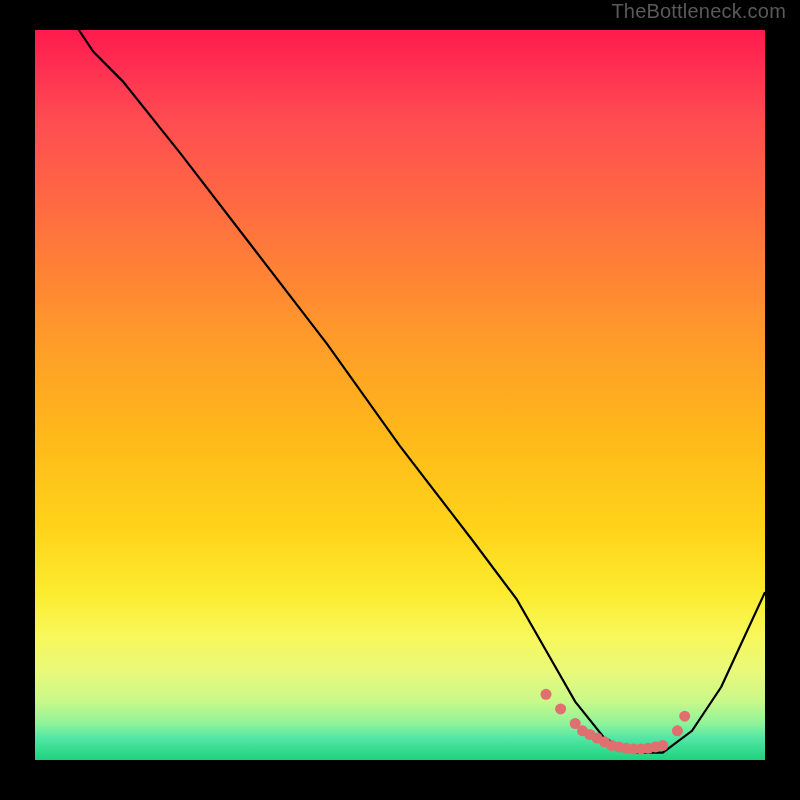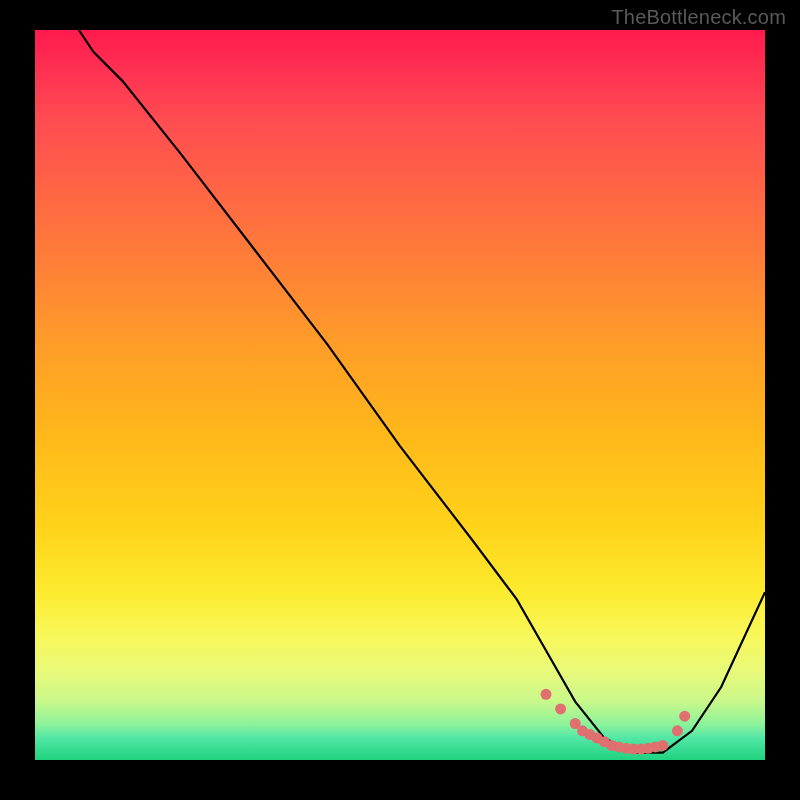--- a/index.html
+++ b/index.html
@@ -12,21 +12,21 @@
     font-family: Arial, sans-serif;
   }
   .container {
     position: relative;
     width: 800px;
     height: 800px;
     background: #000;
   }
   .watermark {
     position: absolute;
-    top: 6px;
+    top: 0;
     right: 14px;
     color: #5a5a5a;
     font-size: 20px;
     font-weight: 500;
     z-index: 10;
     letter-spacing: 0.2px;
   }
   .plot-area {
     position: absolute;
     left: 35px;

